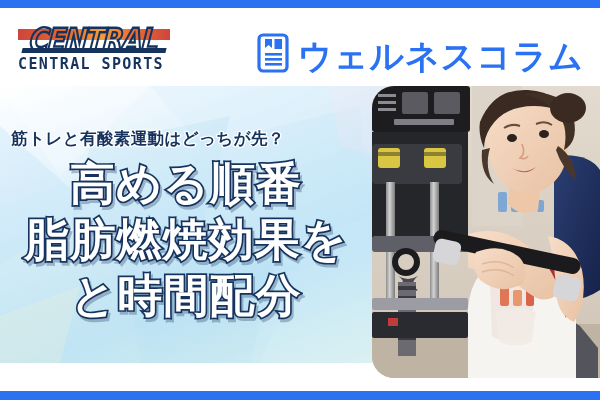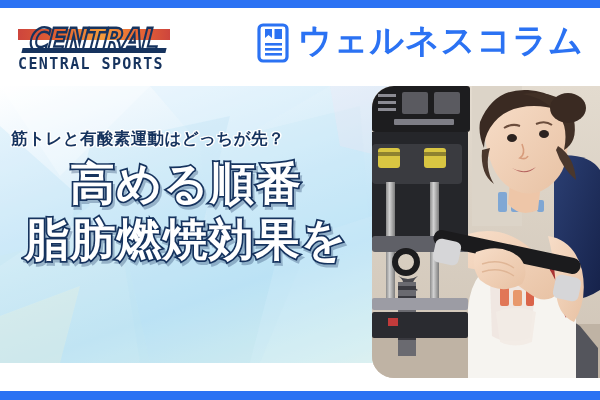--- a/index.html
+++ b/index.html
@@ -62,21 +62,21 @@
     position:absolute;left:0;top:33px;width:152px;
     font-family:"DejaVu Sans Mono","Liberation Mono",monospace;
     font-size:15px;font-weight:bold;letter-spacing:1.4px;
     color:#16335e;
     white-space:nowrap;
   }
 
   
   .brandline{
     position:absolute;right:16px;top:15px;height:50px;
-    display:flex;align-items:flex-start;gap:9px;
+    display:flex;align-items:flex-end;gap:9px;
   }
   .doc-icon{
     width:32px;height:40px;flex:0 0 auto;
   }
   .brandline-text{
     font-family:"DejaVu Sans","Liberation Sans",sans-serif;
     font-size:34px;font-weight:bold;
     color:#2b72f3;letter-spacing:1px;white-space:nowrap;
     line-height:1;
   }
@@ -183,20 +183,21 @@
       <polygon points="372,180 520,150 600,250 420,277" fill="#dceefa" opacity=".4"></polygon>
     </svg>
     <div class="hero-tintR"></div>
   </div>
 
   <div class="copy">
     <div class="kicker">筋トレと有酸素運動はどっちが先？</div>
     <div class="title">
       <span class="title-line">高める順番</span>
       <span class="title-line">脂肪燃焼効果を</span>
+      <span class="title-line">と時間配分</span>
     </div>
   </div>
 
   <div class="photo">
     <svg viewBox="0 0 228 292" xmlns="http://www.w3.org/2000/svg">
       <defs>
         <linearGradient id="wallG" x1="0" y1="0" x2="0" y2="1">
           <stop offset="0" stop-color="#e3dbcf"></stop>
           <stop offset="1" stop-color="#cfc4b6"></stop>
         </linearGradient>

